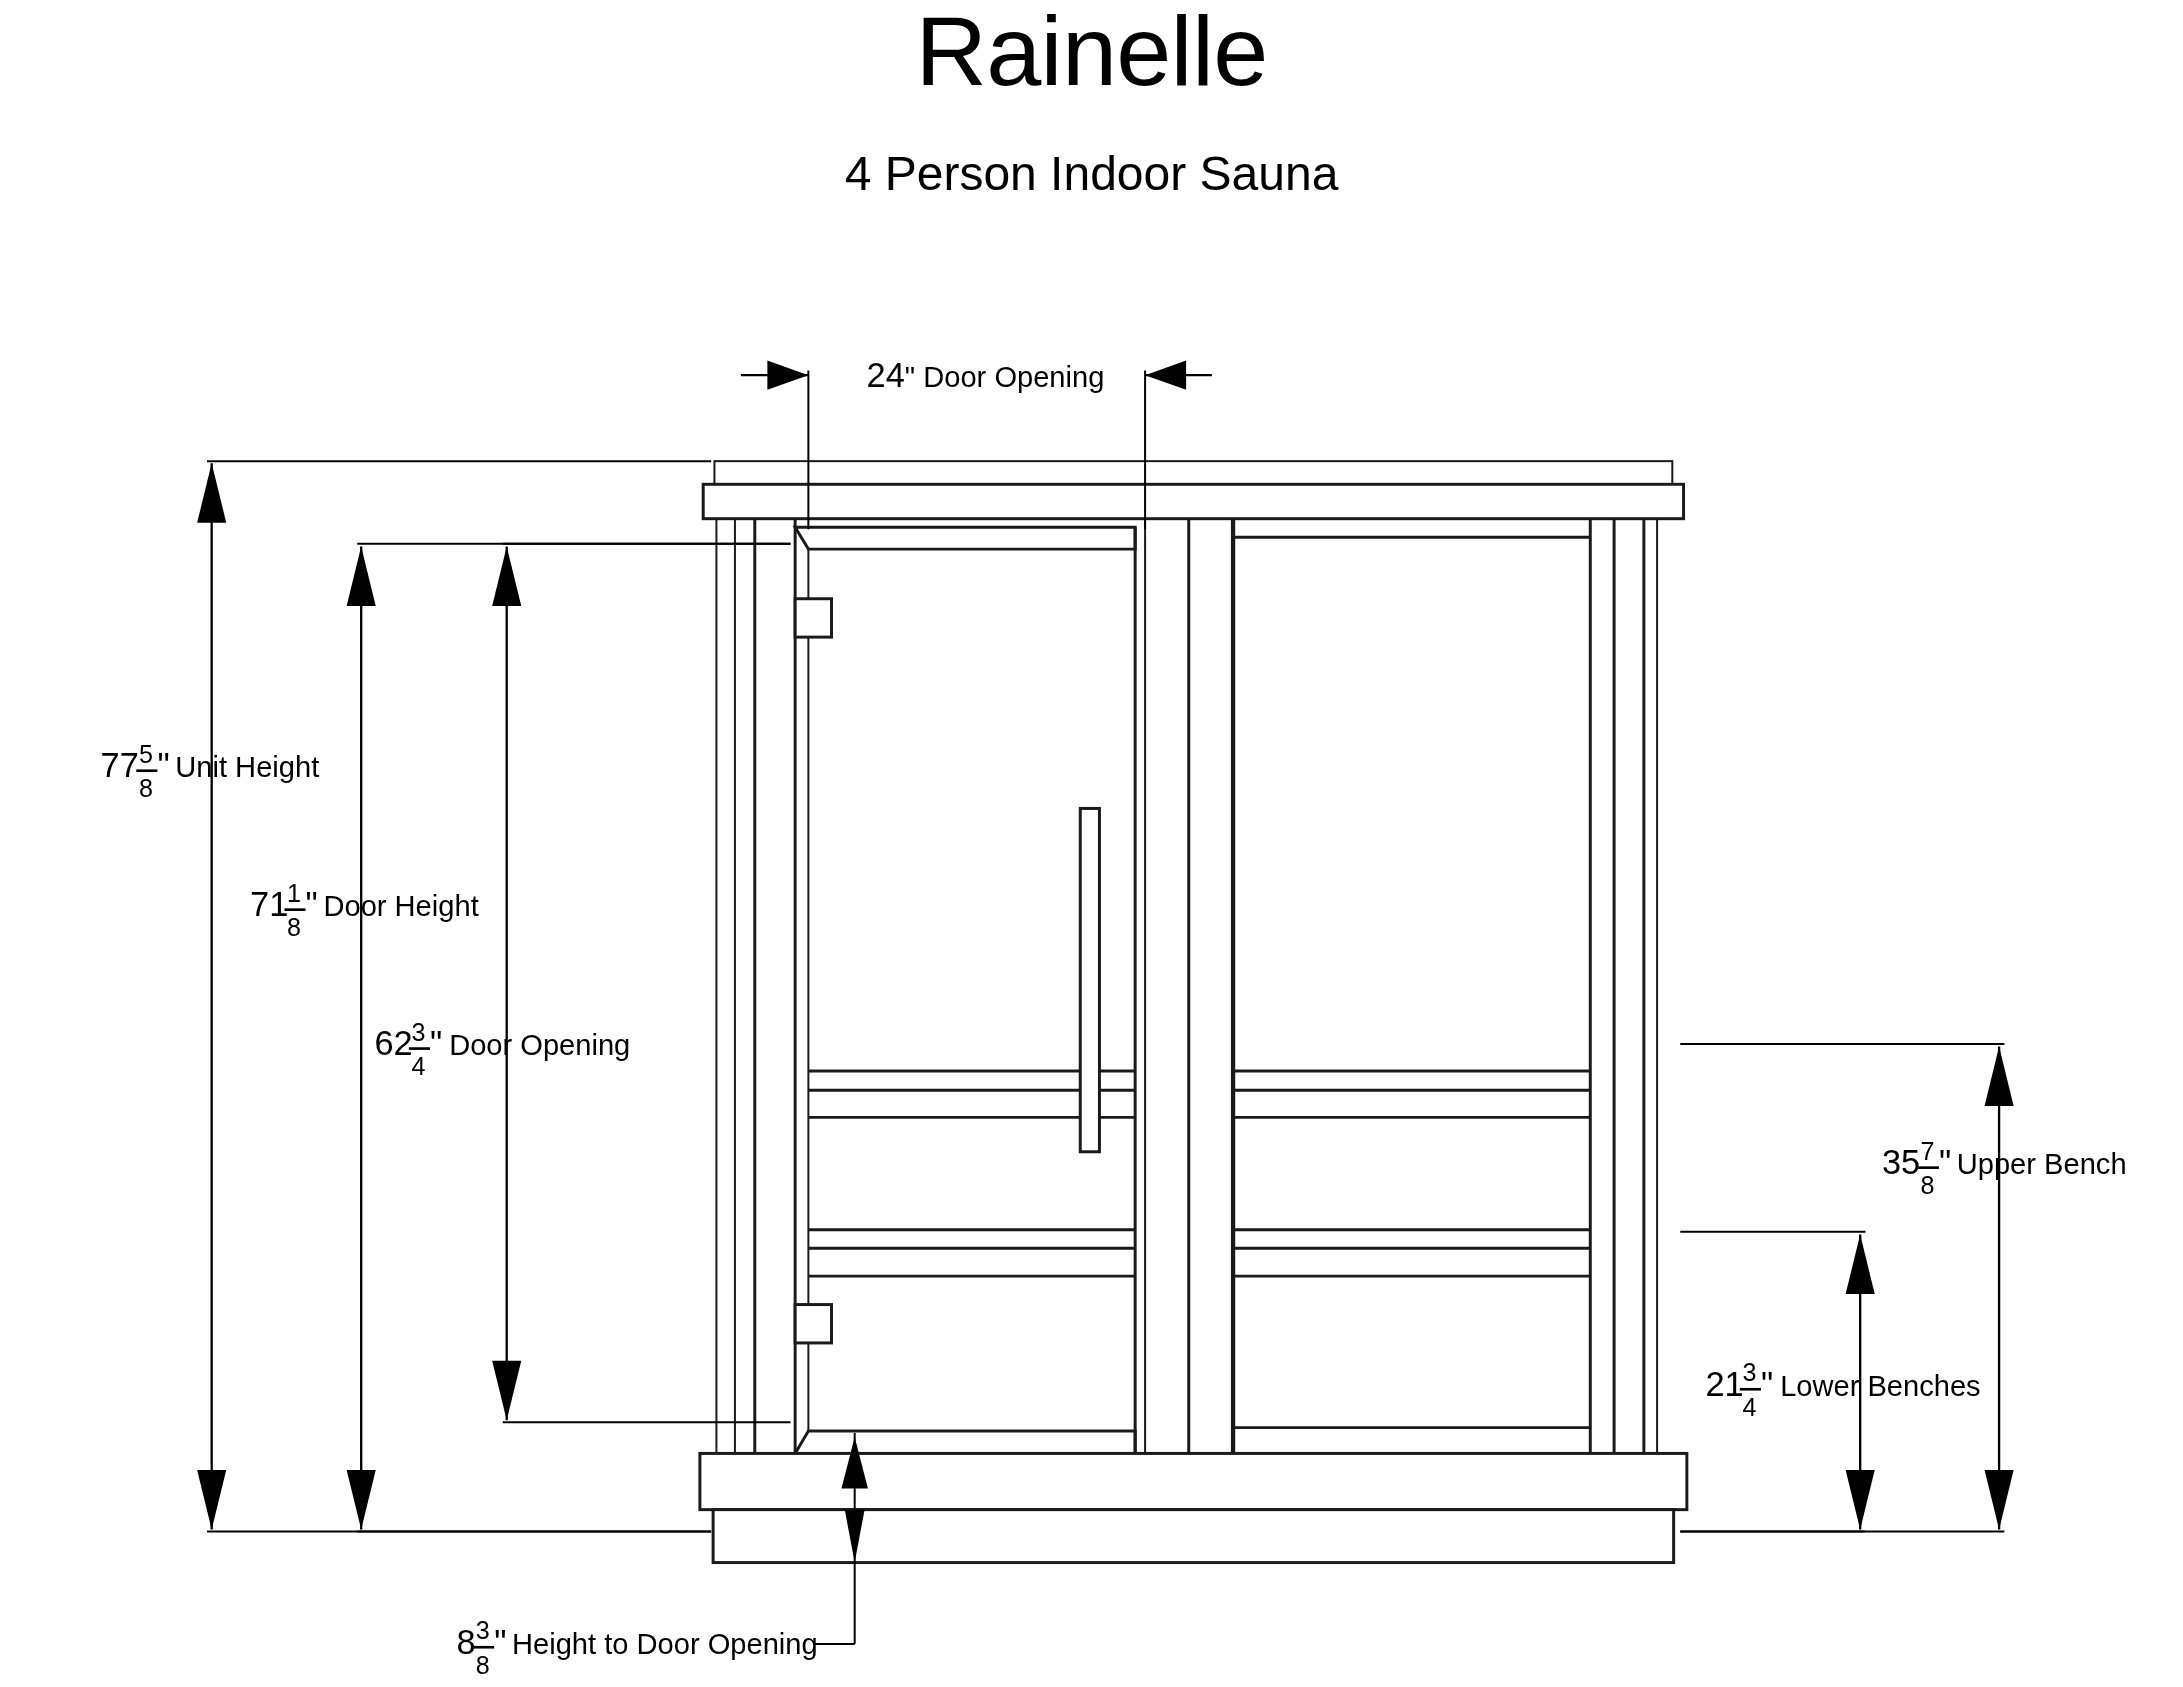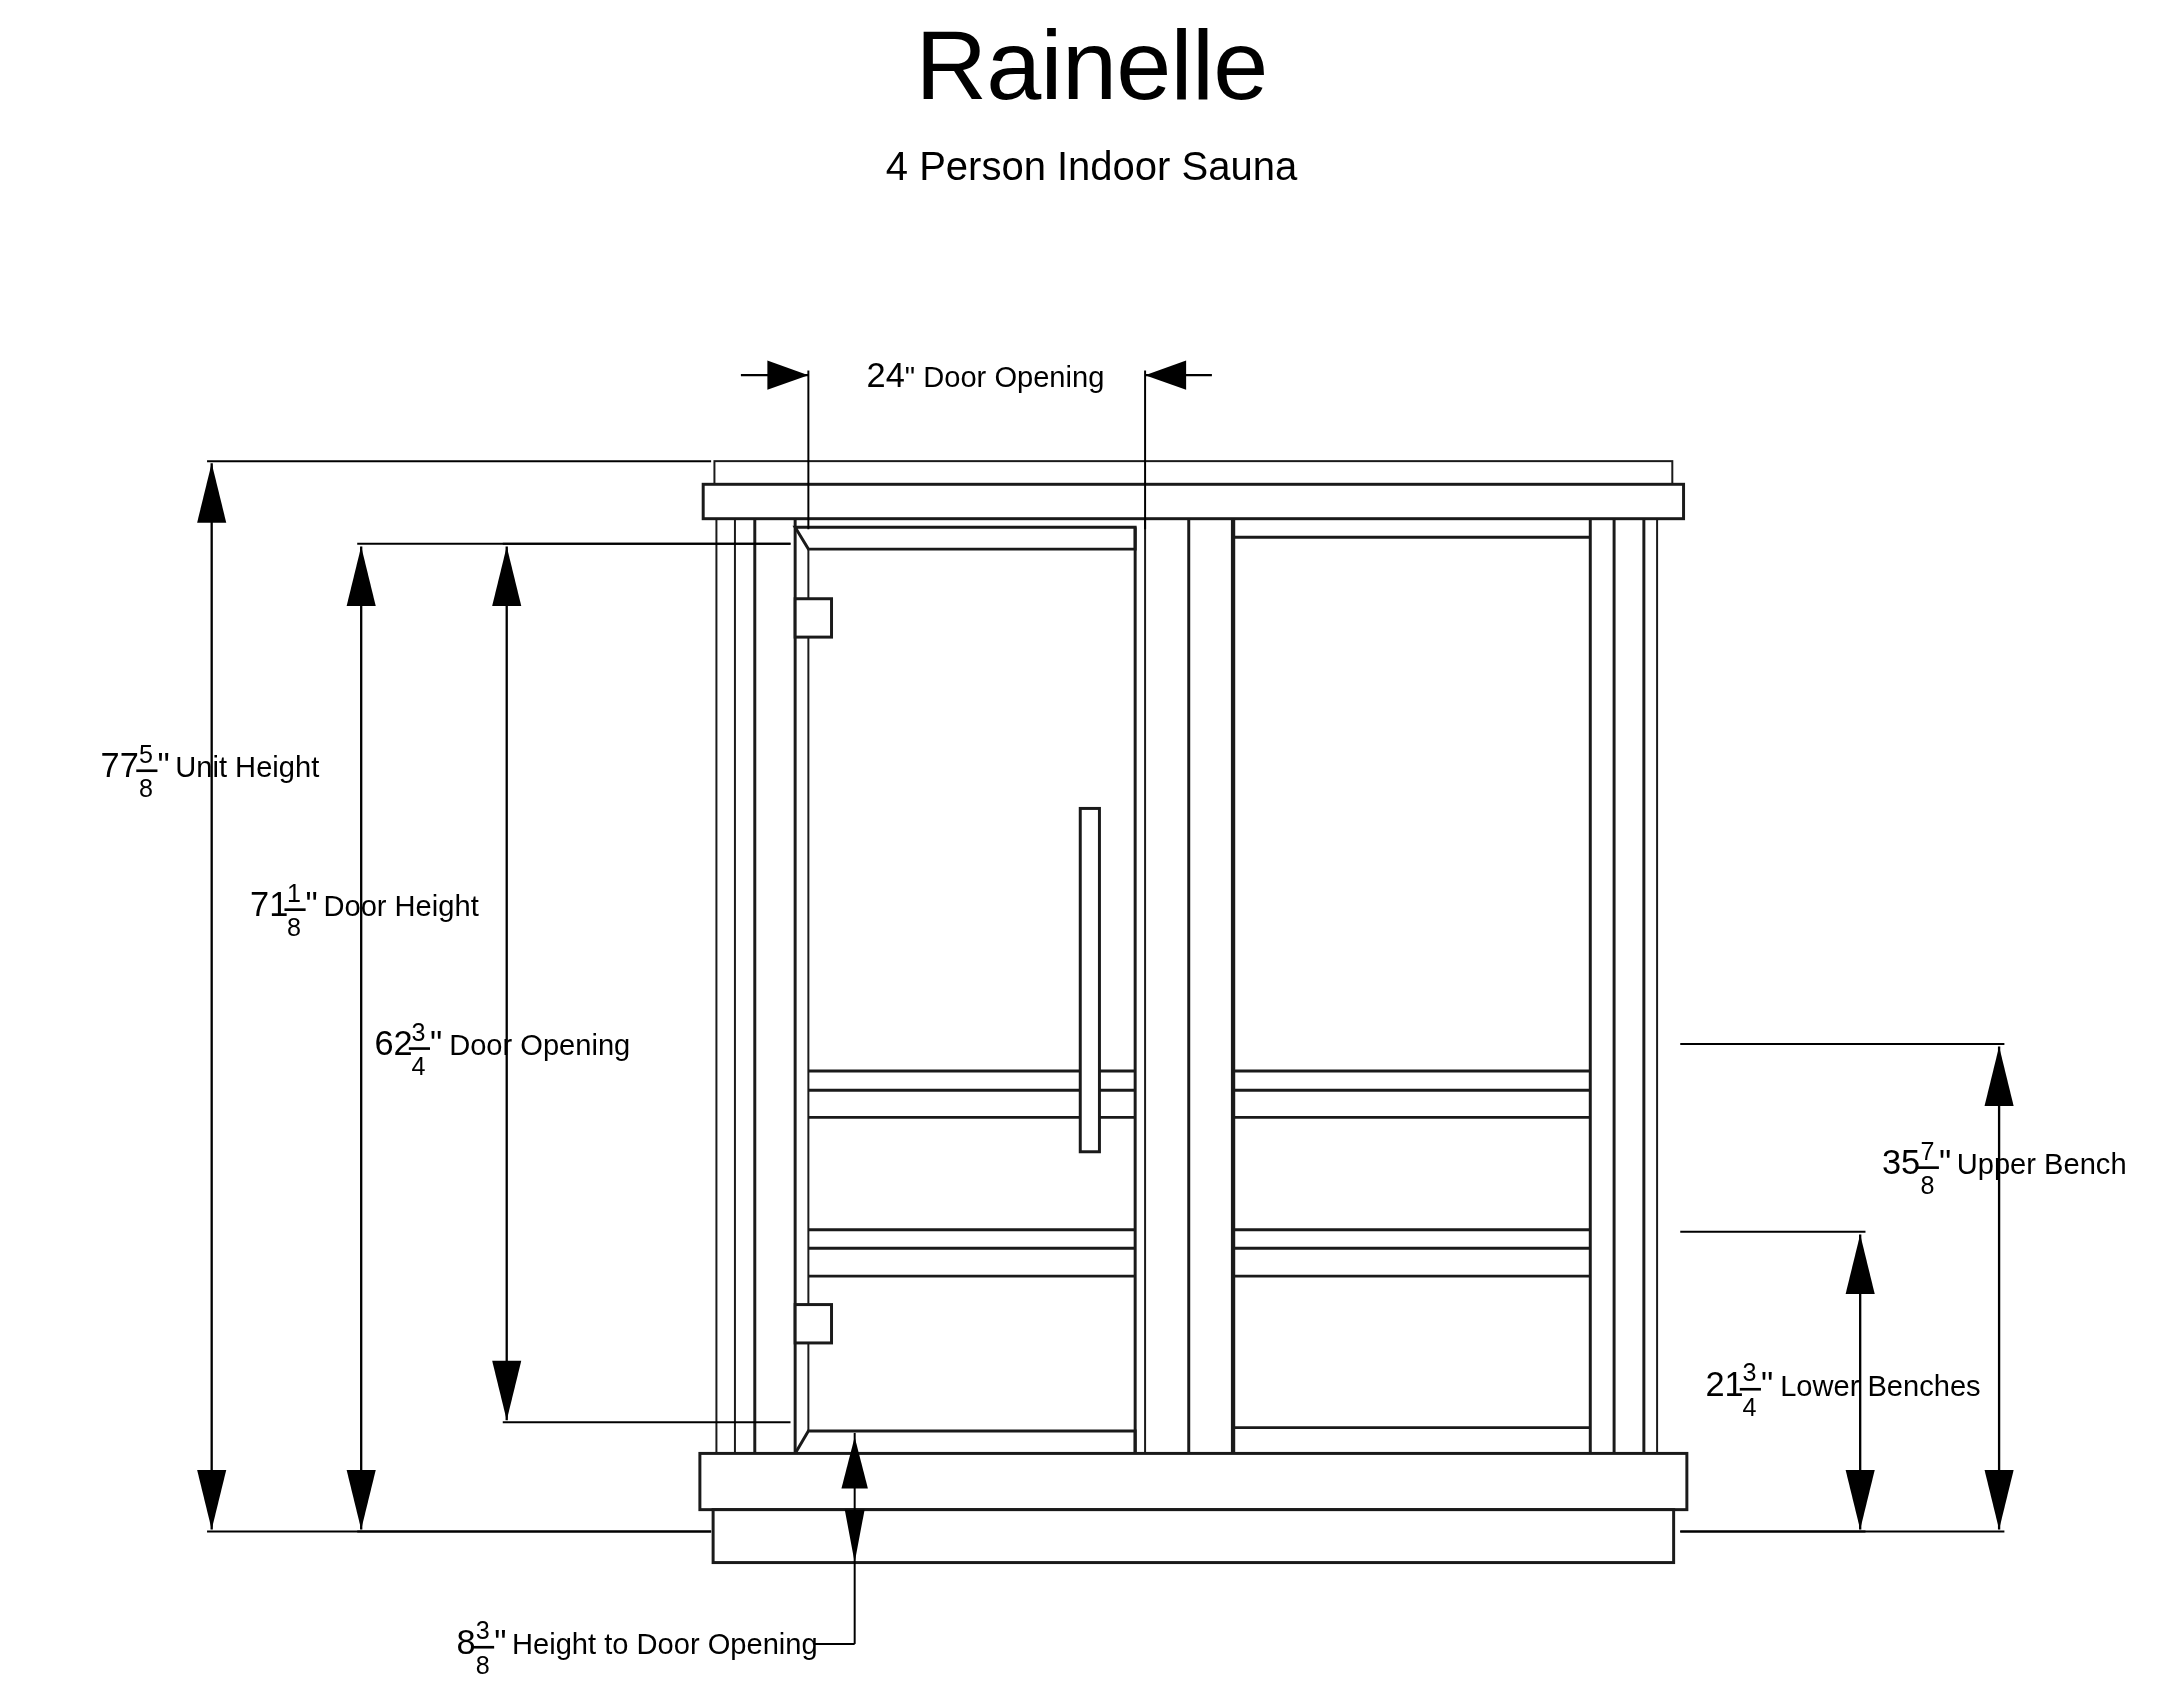--- a/index.html
+++ b/index.html
@@ -25,28 +25,28 @@
   .title-block {
     position: absolute;
     left: 0; top: 0;
     width: 2183px;
     text-align: center;
   }
   .doc-title {
     font-size: 99px;
     font-weight: 400;
     line-height: 1;
-    margin-top: 15px;
+    margin-top: 1px;
     letter-spacing: -0.7px;
   }
   .doc-subtitle {
-    font-size: 40px;
+    font-size: 48px;
     font-weight: 400;
     line-height: 1;
-    margin-top: 32px;
+    margin-top: 50px;
   }
   svg#drawing {
     position: absolute;
     left: 0; top: 0;
     width: 2183px;
     height: 1687px;
   }
   svg#drawing text {
     font-family: "Liberation Sans", sans-serif;
     fill: #000000;

